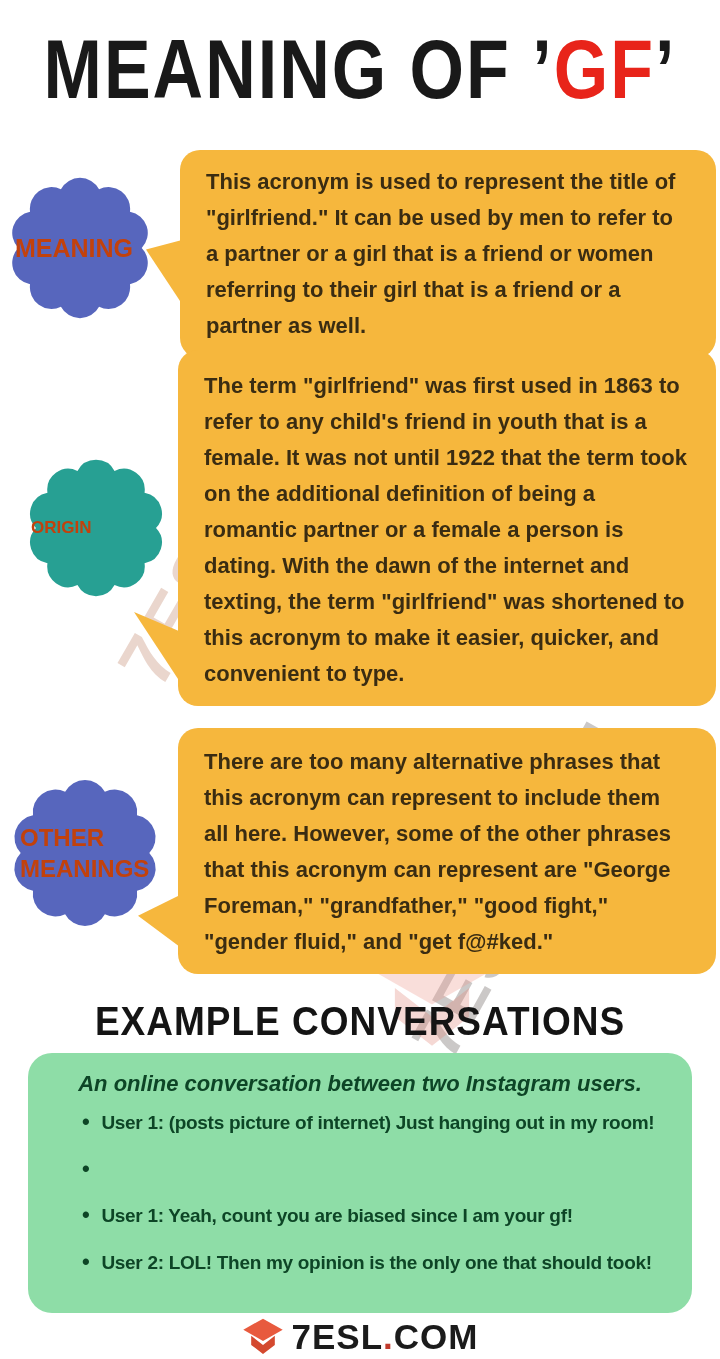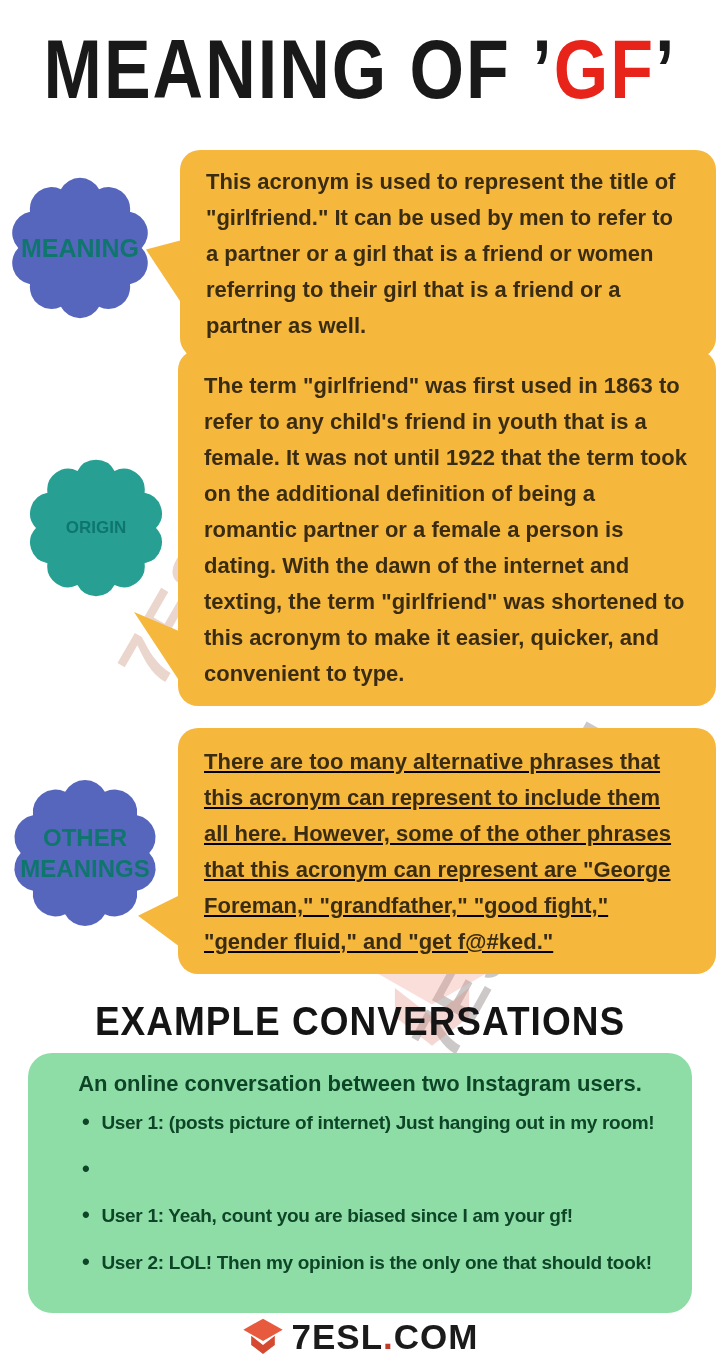--- a/index.html
+++ b/index.html
@@ -28,49 +28,49 @@
     padding:14px 26px;box-sizing:border-box;
   }
   .bubble p{
     margin:0;font-size:22px;font-weight:700;line-height:36px;color:#3a2c12;
   }
   .bubble .tail{position:absolute;background:#f6b73d;z-index:2;}
   .b1{left:180px;top:150px;width:536px;min-height:160px;}
   .b1 .tail{left:-34px;top:90px;width:36px;height:64px;clip-path:polygon(0 15%,100% 0,100% 100%);}
   .b2{left:178px;top:350px;width:538px;min-height:340px;padding-top:18px;}
   .b2 .tail{left:-44px;top:262px;width:46px;height:70px;clip-path:polygon(0 0,100% 28%,100% 100%);}
-  .b3{left:178px;top:728px;width:538px;min-height:246px;padding-top:16px;text-decoration:underline;}
+  .b3{left:178px;top:728px;width:538px;min-height:246px;padding-top:16px;}
   .b3 .tail{left:-40px;top:167px;width:42px;height:52px;clip-path:polygon(0 40%,100% 0,100% 100%);}
   
   .badge{position:absolute;z-index:1;}
   .badge svg{position:absolute;left:0;top:0;width:100%;height:100%;}
   .badge-blue svg path{fill:#5766bd;}
   .badge-teal svg path{fill:#27a093;}
   .badge span{
     position:absolute;left:50%;top:50%;transform:translate(-50%,-50%);
-    width:130px;text-align:center;color:#0f766e;font-weight:700;line-height:1.3;
+    width:130px;color:#c2410c;font-weight:700;line-height:1.3;
   }
   .bg1{left:8px;top:176px;width:144px;height:144px;}
   .bg1 span{font-size:25px;}
   .bg2{left:26px;top:458px;width:140px;height:140px;}
   .bg2 span{font-size:17px;}
   .bg3{left:10px;top:778px;width:150px;height:150px;}
   .bg3 span{font-size:24px;}
   
   .conv-heading{
     position:absolute;top:998px;left:0;width:720px;margin:0;text-align:center;
     font-size:37px;font-weight:700;letter-spacing:1px;color:#141414;
     transform:scaleY(1.12);transform-origin:top center;
   }
   .conv-panel{
     position:absolute;left:28px;top:1053px;width:664px;height:260px;
     background:#8edda7;border-radius:24px;box-sizing:border-box;padding:18px 20px 0 20px;
   }
   .conv-intro{
-    margin:0 0 12px 0;text-align:center;font-size:22px;font-weight:700;color:#0d4526;
+    margin:0 0 12px 0;text-align:center;font-size:22px;font-weight:700;color:#0d4526;font-style:italic;
   }
   .conv-list{list-style:none;margin:0;padding:0 0 0 34px;}
   .conv-list li{
     display:flex;align-items:baseline;font-size:19px;font-weight:700;color:#0d4526;
     line-height:26px;margin-bottom:20px;white-space:nowrap;letter-spacing:-0.3px;
   }
   .conv-list li .dot{font-size:22px;margin-right:12px;flex:0 0 auto;}
   
   .footer{
     position:absolute;left:0;top:1314px;width:720px;height:45px;

